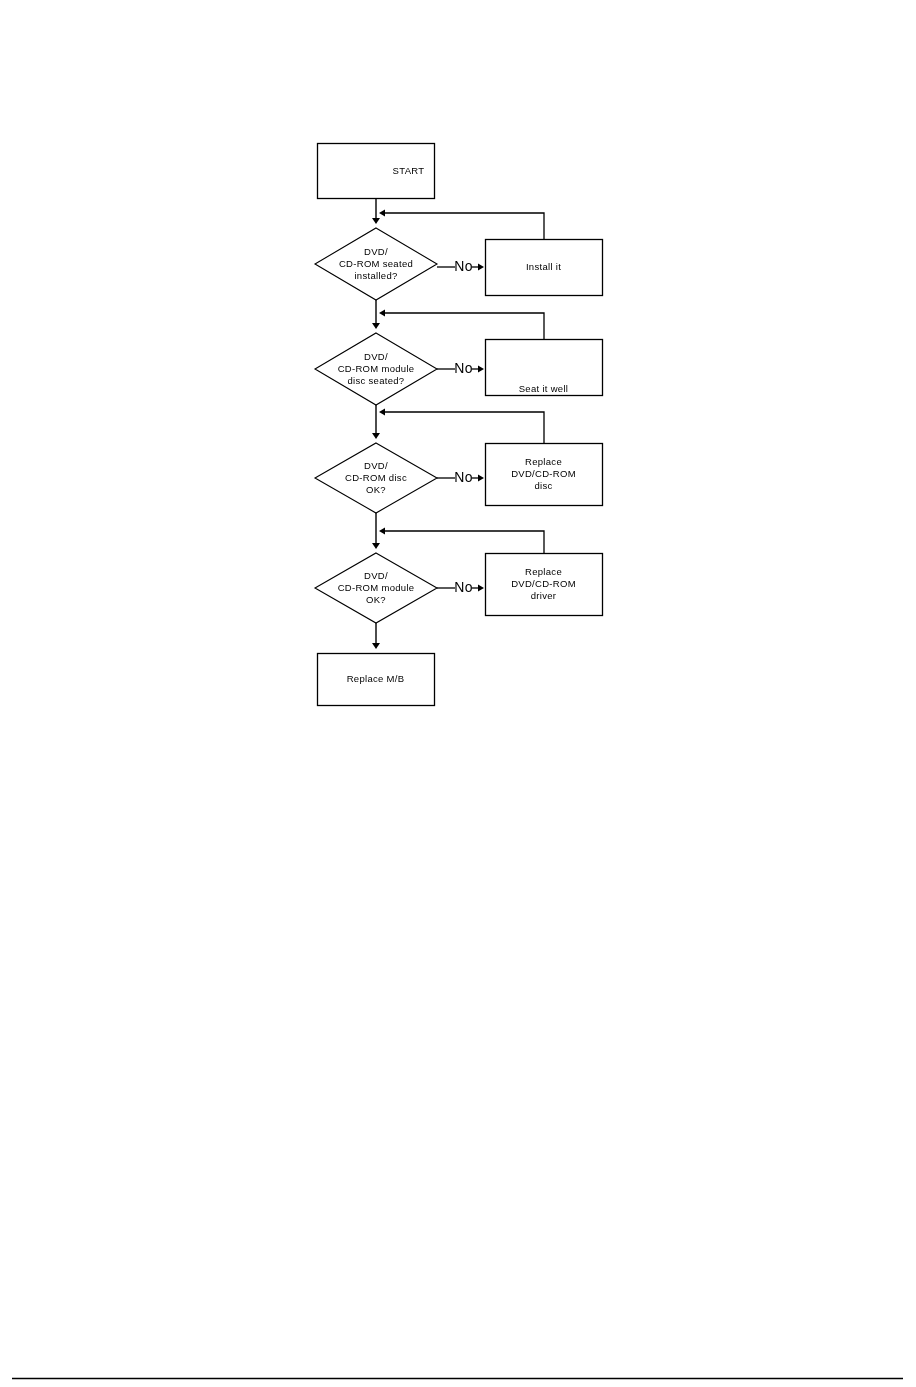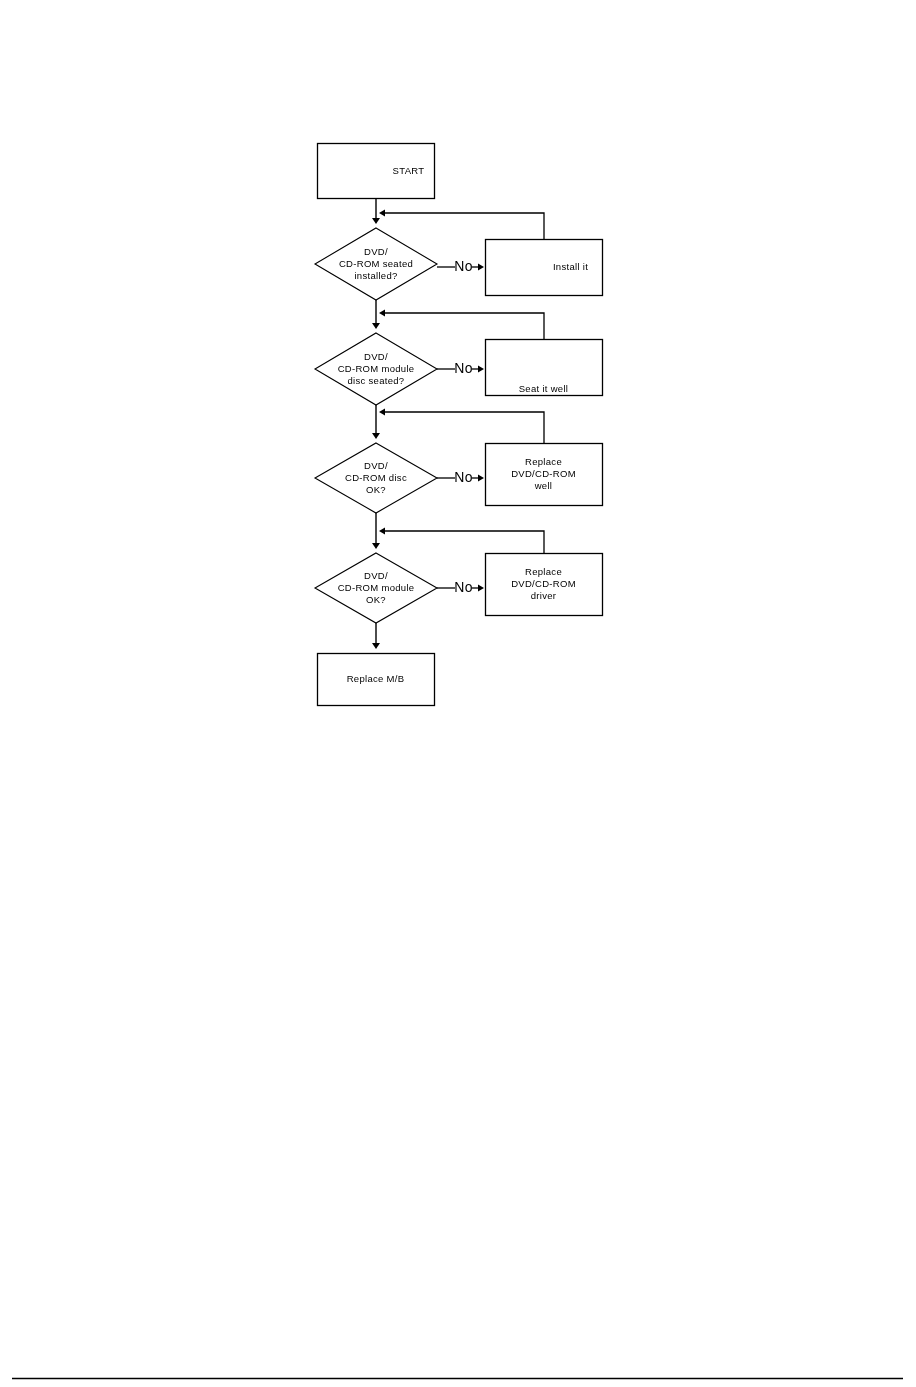--- a/index.html
+++ b/index.html
@@ -131,21 +131,21 @@
   <div class="node-text" style="left:317px; top:143px; width:117px; height:55px;margin-left:33px;">
     <span class="ln">START</span>
   </div>
 
   <div class="node-text" style="left:296px; top:230px; width:160px; height:68px;">
     <span class="ln">DVD/</span>
     <span class="ln">CD-ROM seated</span>
     <span class="ln">installed?</span>
   </div>
 
-  <div class="node-text" style="left:512px; top:239px; width:117px; height:56px;text-align:right;">
+  <div class="node-text" style="left:485px; top:239px; width:117px; height:56px;text-align:right;">
     <span class="ln">Install it</span>
   </div>
 
   <div class="node-text" style="left:296px; top:335px; width:160px; height:68px;">
     <span class="ln">DVD/</span>
     <span class="ln">CD-ROM module</span>
     <span class="ln">disc seated?</span>
   </div>
 
   <div class="node-text" style="left:485px; top:339px; width:117px; height:56px;justify-content:flex-end;">
@@ -154,21 +154,21 @@
 
   <div class="node-text" style="left:296px; top:444px; width:160px; height:68px;">
     <span class="ln">DVD/</span>
     <span class="ln">CD-ROM disc</span>
     <span class="ln">OK?</span>
   </div>
 
   <div class="node-text" style="left:485px; top:443px; width:117px; height:62px;">
     <span class="ln">Replace</span>
     <span class="ln">DVD/CD-ROM</span>
-    <span class="ln">well</span>
+    <span class="ln">disc</span>
   </div>
 
   <div class="node-text" style="left:296px; top:554px; width:160px; height:68px;">
     <span class="ln">DVD/</span>
     <span class="ln">CD-ROM module</span>
     <span class="ln">OK?</span>
   </div>
 
   <div class="node-text" style="left:485px; top:553px; width:117px; height:62px;">
     <span class="ln">Replace</span>

